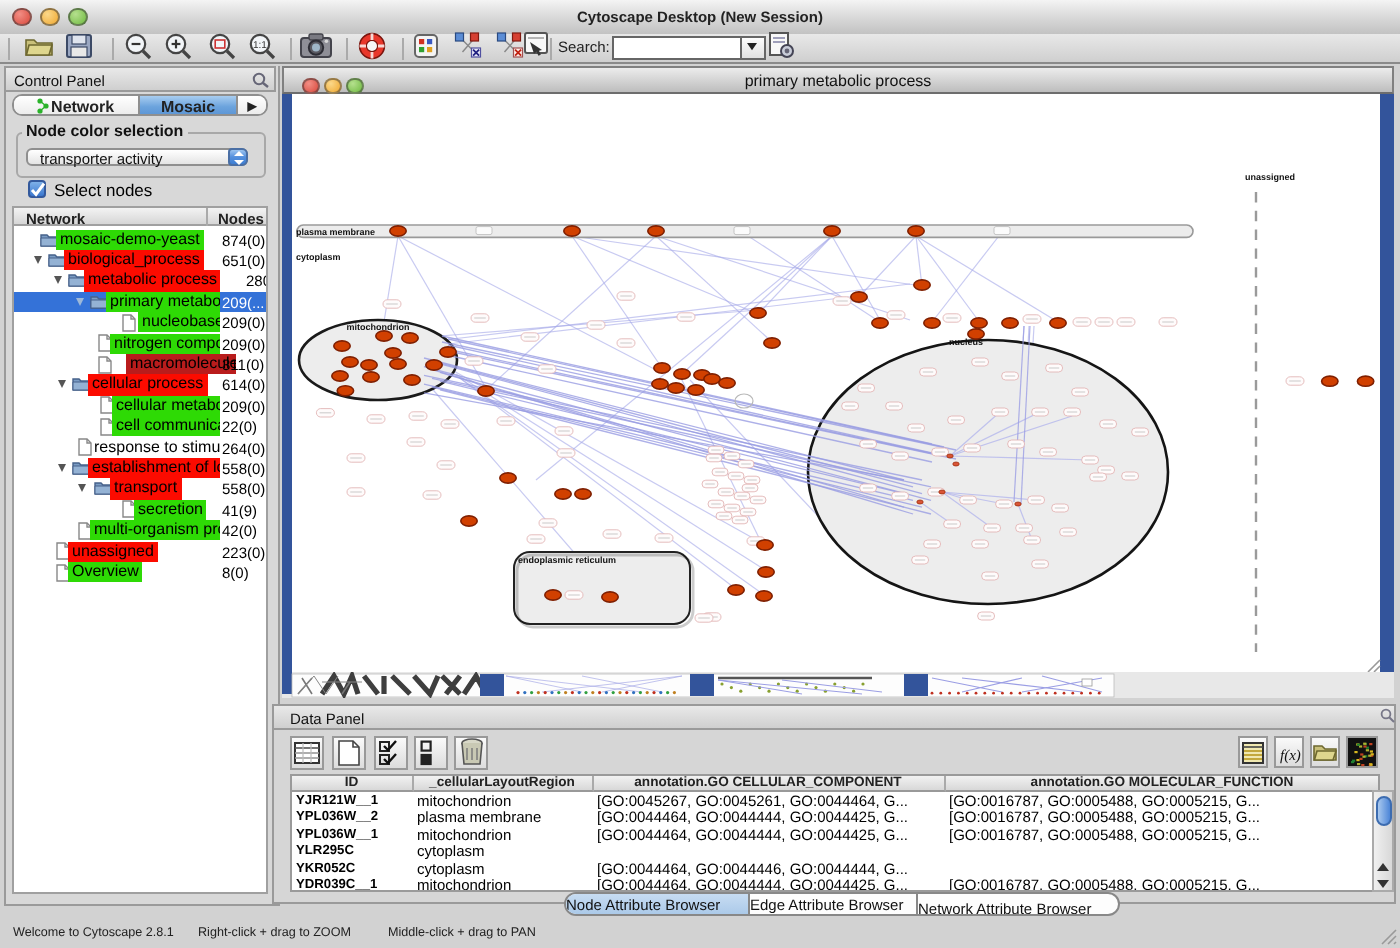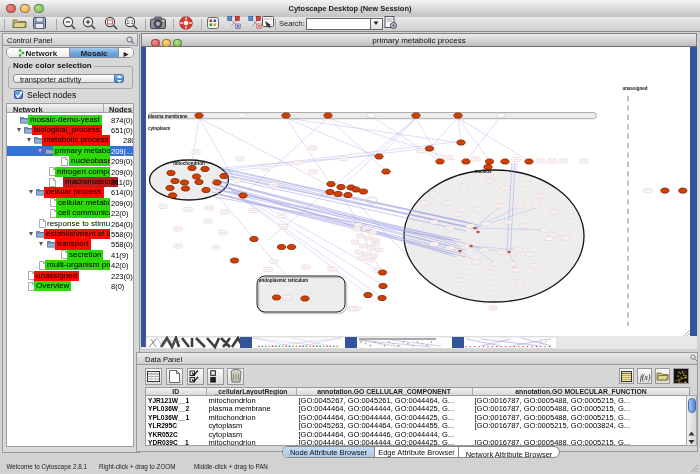--- a/index.html
+++ b/index.html
@@ -51,21 +51,21 @@
 .dpbody{left:136px;top:365px;width:562px;height:87px;background:#d6d6d6;border:1px solid #9a9a9a;border-top:none;box-sizing:border-box;}
 .dpicon{top:368px;width:17px;height:17px;background:linear-gradient(#fafafa,#dcdcdc);border:1px solid #999;box-sizing:border-box;}
 .tbl{left:145px;top:386.5px;width:545px;height:59.5px;background:#fff;border:1px solid #9a9a9a;box-sizing:border-box;overflow:hidden;}
 .th{position:absolute;top:0;height:8.5px;background:linear-gradient(#f2f2f2,#d8d8d8);
  border-right:1px solid #aaa;border-bottom:1px solid #999;font-size:6.8px;font-weight:bold;color:#222;
  text-align:center;line-height:8.5px;box-sizing:border-box;overflow:hidden;white-space:nowrap;}
 .td{position:absolute;height:8.5px;font-size:7.5px;color:#000;line-height:8.6px;
  box-sizing:border-box;overflow:hidden;white-space:nowrap;padding-left:2px;}
 .tabs2{left:282px;top:446px;width:278px;height:12px;background:#fdfdfd;border:1px solid #888;
  border-radius:6px;box-sizing:border-box;overflow:hidden;display:flex;}
-.seg2{font-size:7.5px;color:#111;text-align:center;line-height:10px;height:10px;}
+.seg2{font-size:7.5px;color:#111;line-height:10px;height:10px;}
 </style></head><body>
 
 <div class="abs titlebar"></div>
 <div class="abs tl" style="left:6px;background:radial-gradient(circle at 35% 30%,#f28e85,#d9493c);border:0.5px solid rgba(60,60,60,.55);"></div>
 <div class="abs tl" style="left:20px;background:radial-gradient(circle at 35% 30%,#fbd88a,#f0a830);border:0.5px solid rgba(60,60,60,.55);"></div>
 <div class="abs tl" style="left:34px;background:radial-gradient(circle at 35% 30%,#b5e08e,#6fba40);border:0.5px solid rgba(60,60,60,.55);"></div>
 <div class="abs title">Cytoscape Desktop (New Session)</div>
 <div class="abs toolbar"></div>
 <div class="abs tsep" style="left:4px;"></div>
 <div class="abs tsep" style="left:56px;"></div>
@@ -845,22 +845,20 @@
     <div class="td" style="left:0px;top:17.5px;width:60.5px;font-weight:bold;font-size:6.6px;">YPL036W__2</div>
     <div class="td" style="left:60.5px;top:17.5px;width:90px;">plasma membrane</div>
     <div class="td" style="left:150.5px;top:17.5px;width:176px;">[GO:0044464, GO:0044444, GO:0044425, G...</div>
     <div class="td" style="left:326.5px;top:17.5px;width:218px;">[GO:0016787, GO:0005488, GO:0005215, G...</div>
     <div class="td" style="left:0px;top:26.0px;width:60.5px;font-weight:bold;font-size:6.6px;">YPL036W__1</div>
     <div class="td" style="left:60.5px;top:26.0px;width:90px;">mitochondrion</div>
     <div class="td" style="left:150.5px;top:26.0px;width:176px;">[GO:0044464, GO:0044444, GO:0044425, G...</div>
     <div class="td" style="left:326.5px;top:26.0px;width:218px;">[GO:0016787, GO:0005488, GO:0005215, G...</div>
     <div class="td" style="left:0px;top:34.5px;width:60.5px;font-weight:bold;font-size:6.6px;">YLR295C</div>
     <div class="td" style="left:60.5px;top:34.5px;width:90px;">cytoplasm</div>
-    <div class="td" style="left:150.5px;top:34.5px;width:176px;">[GO:0045263, GO:0044464, GO:0044455, G...</div>
-    <div class="td" style="left:326.5px;top:34.5px;width:218px;">[GO:0016787, GO:0005215, GO:0003824, G...</div>
     <div class="td" style="left:0px;top:43.0px;width:60.5px;font-weight:bold;font-size:6.6px;">YKR052C</div>
     <div class="td" style="left:60.5px;top:43.0px;width:90px;">cytoplasm</div>
     <div class="td" style="left:150.5px;top:43.0px;width:176px;">[GO:0044464, GO:0044446, GO:0044444, G...</div>
     <div class="td" style="left:0px;top:51.5px;width:60.5px;font-weight:bold;font-size:6.6px;">YDR039C__1</div>
     <div class="td" style="left:60.5px;top:51.5px;width:90px;">mitochondrion</div>
     <div class="td" style="left:150.5px;top:51.5px;width:176px;">[GO:0044464, GO:0044444, GO:0044425, G...</div>
     <div class="td" style="left:326.5px;top:51.5px;width:218px;">[GO:0016787, GO:0005488, GO:0005215, G...</div>
   </div>
 <div class="abs" style="left:686px;top:395px;width:11px;height:51px;background:linear-gradient(90deg,#f0f0f0,#d8d8d8);border:1px solid #aaa;box-sizing:border-box;"></div>
 <div class="abs" style="left:687.5px;top:398px;width:8px;height:15px;border-radius:4px;background:linear-gradient(90deg,#a8c8ee,#4d86d8);border:1px solid #3c6cb0;box-sizing:border-box;"></div>

